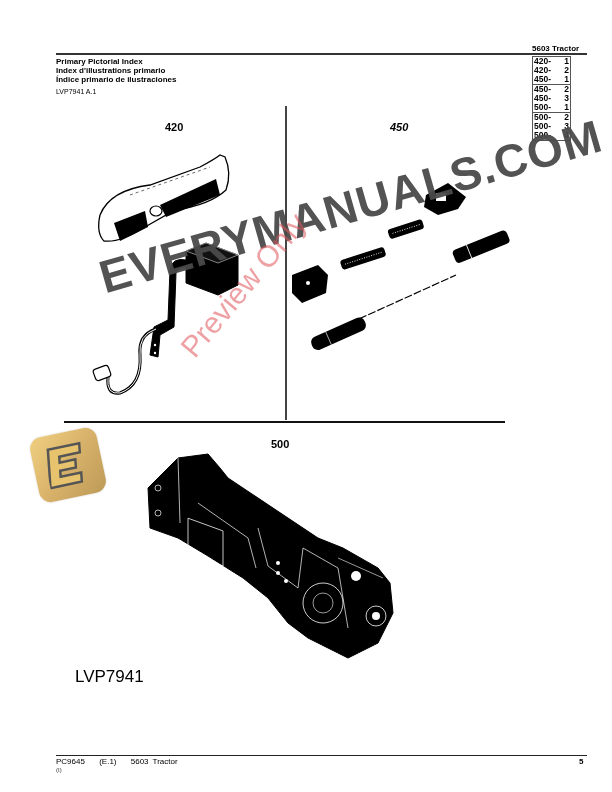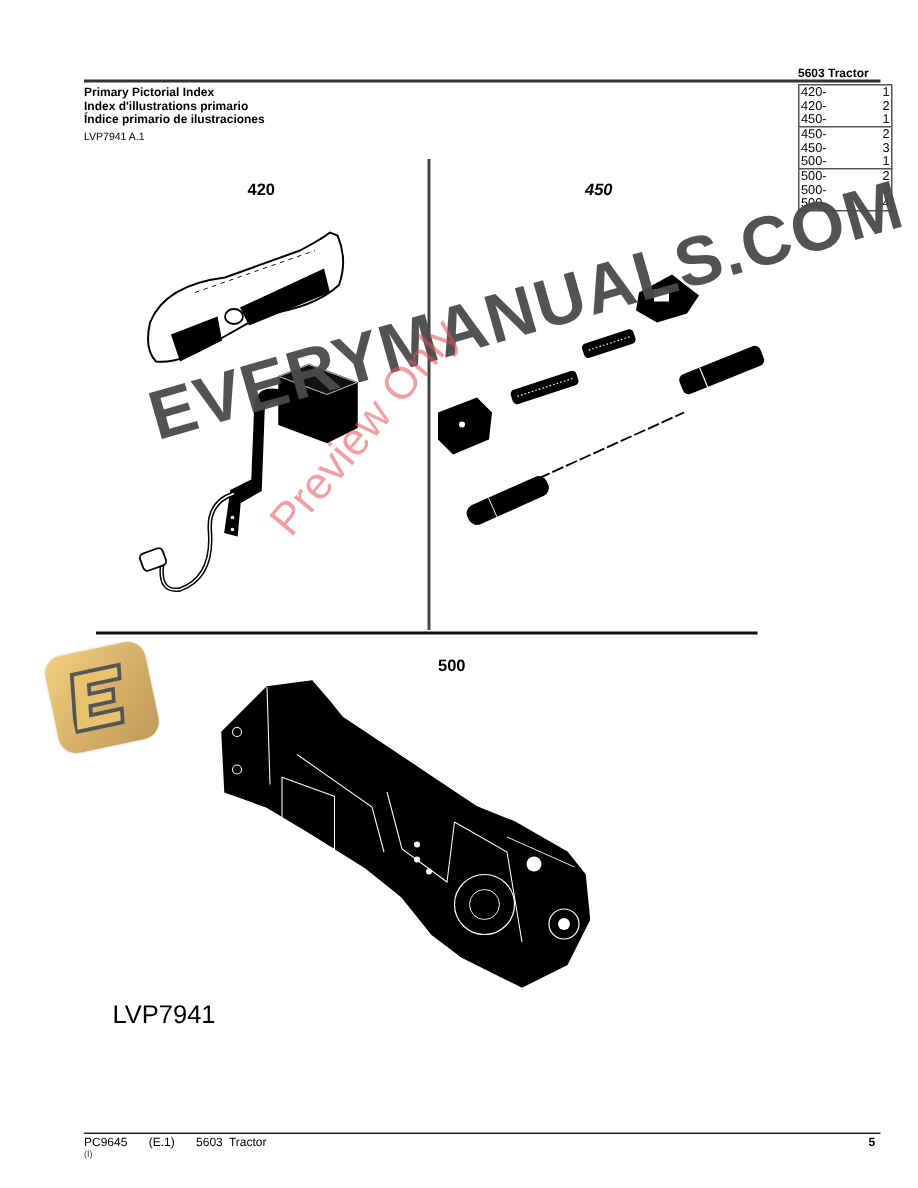--- a/index.html
+++ b/index.html
@@ -9,34 +9,34 @@
   .abs { position:absolute; }
 
   
   .doc-header-title { left:532px; top:44px; font-size:8px; font-weight:bold; white-space:nowrap; }
   .header-rule { left:56px; top:53px; width:531px; height:1.5px; background:#333; }
   .title-block { left:56px; top:57px; font-size:8px; font-weight:bold; line-height:9px; }
   .title-block div { white-space:nowrap; }
   .ref-code { left:56px; top:88px; font-size:7px; white-space:nowrap; }
 
   
-  .index-table { left:532px; top:56px; width:63px; }
+  .index-table { left:532px; top:56px; width:39px;font-weight:bold; }
   .index-group { border:1px solid #555; margin-bottom:0; }
   .index-group + .index-group { border-top:none; }
   .index-row { display:flex; justify-content:space-between; font-size:8.5px; line-height:9px; padding:0 1px; }
   .index-group .index-row:last-child { border-bottom:none; }
 
   
   .vline { left:285px; top:106px; width:1.5px; height:314px; background:#444; }
   .hline { left:64px; top:421px; width:441px; height:1.5px; background:#111; }
 
   .section-label { font-size:11px; font-weight:bold; white-space:nowrap; }
   .lbl-420 { left:165px; top:121px; }
   .lbl-450 { left:390px; top:121px;font-style:italic; }
-  .lbl-500 { left:292px; top:438px; }
+  .lbl-500 { left:271px; top:438px; }
 
   .figure-code { left:75px; top:667px; font-size:17px; white-space:nowrap; }
 
   
   .footer-rule { left:56px; top:755px; width:531px; height:1px; background:#222; }
   .footer-left { left:56px; top:757px; font-size:8px; white-space:nowrap; word-spacing:2px; }
   .footer-left span { margin-right:10px;margin-top:12px; }
   .footer-sub { left:56px; top:767px; font-size:6px; color:#333; }
   .footer-page { left:579px; top:757px; font-size:8px; font-weight:bold; }
 

